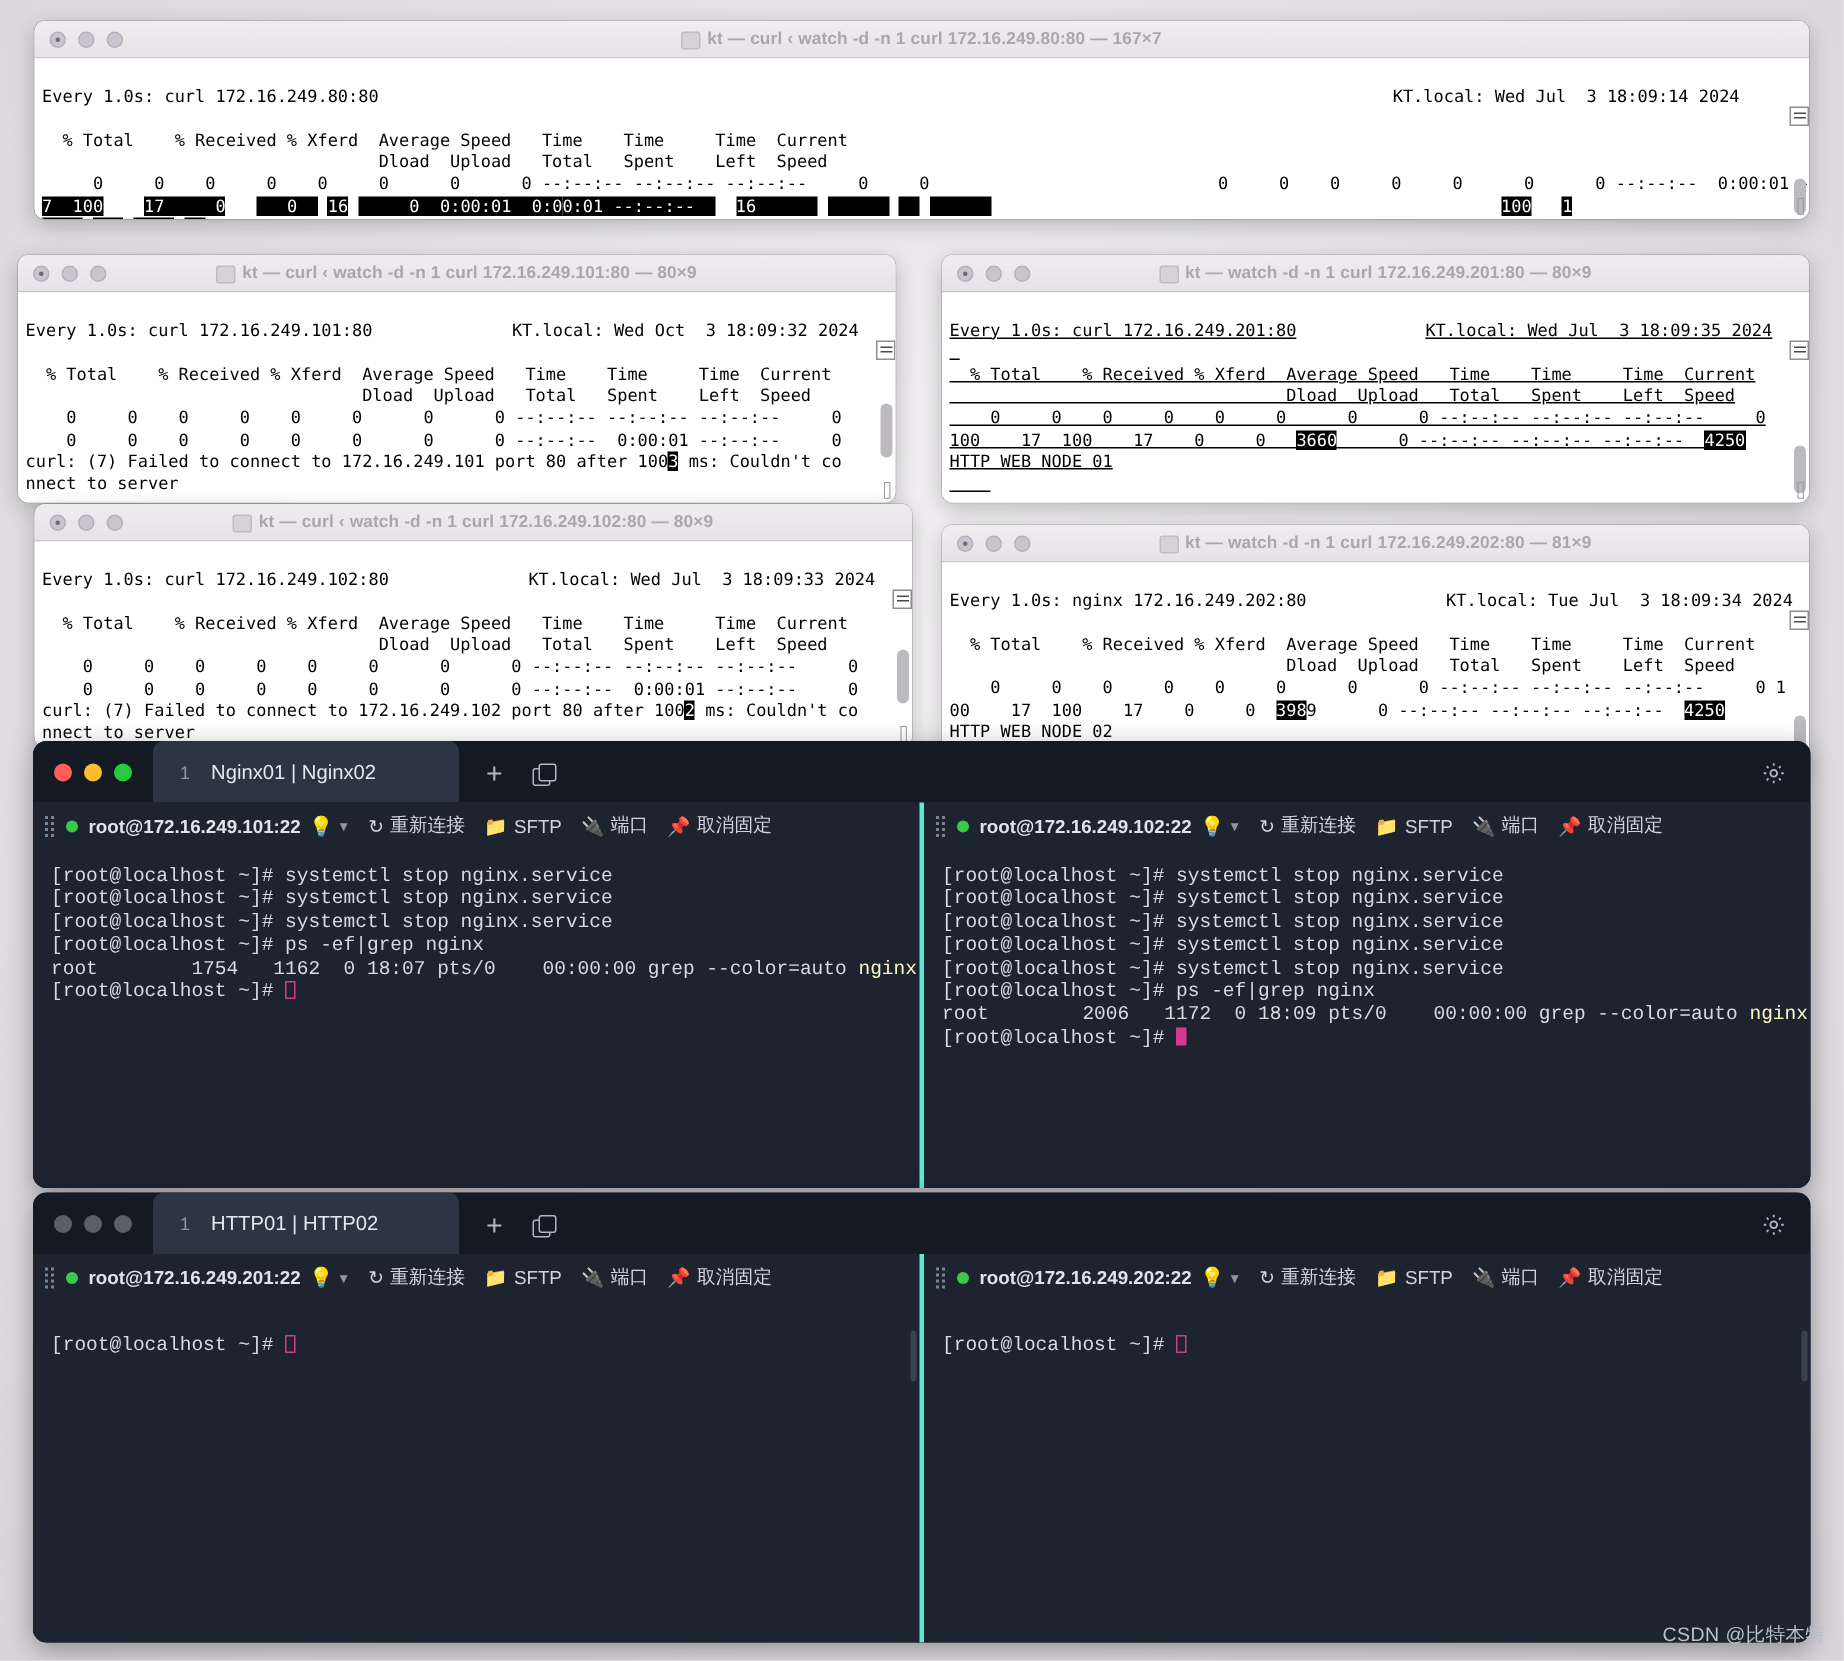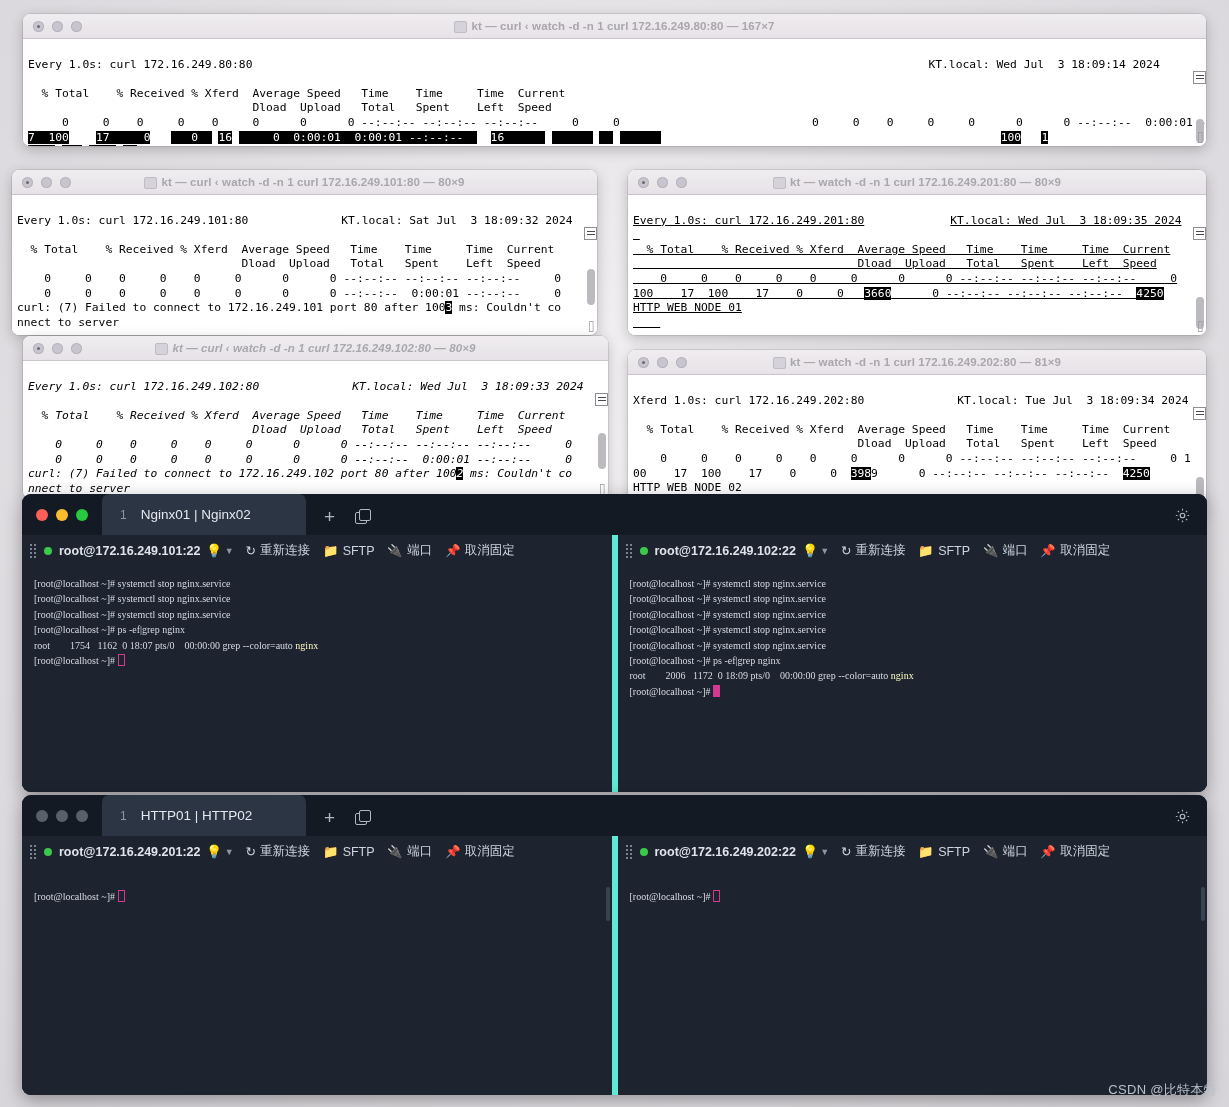--- a/index.html
+++ b/index.html
@@ -201,21 +201,21 @@
     height: calc(100% - 41px);
   }
   .ssh-pane {
     flex: 1 1 0;
     display: flex;
     flex-direction: column;
     background: #1d2430;
     min-width: 0;
     position: relative;
   }
-  .ssh-pane + .ssh-pane { border-left: 6px solid #5eead4; }
+  .ssh-pane + .ssh-pane { border-left: 3px solid #5eead4; }
   .ssh-toolbar {
     height: 31px;
     display: flex;
     align-items: center;
     gap: 0;
     padding: 0 6px 0 8px;
     color: #cfd5de;
     font-size: 12.5px;
     background: #1d2430;
     white-space: nowrap;
@@ -248,22 +248,22 @@
     gap: 4px;
     margin-right: 13px;
     color: #cfd5de;
     font-size: 12.5px;
   }
   .tb-icon { color: #cfd5de; font-size: 12.5px; display: inline-block; }
   .ssh-term {
     flex: 1 1 auto;
     background: #1d2430;
     color: #d6dae1;
-    font-family: Liberation Serif, serif;
-    font-size: 10px;
+    font-family: Liberation Mono, monospace;
+    font-size: 13px;
     line-height: 15.4px;
     white-space: pre;
     padding: 10px 0 0 12px;
     overflow: hidden;
     position: relative;
   }
   .ssh-term .magenta { color: #fef9c3; }
   .cur-hollow {
     display: inline-block;
     width: 7px; height: 12px;
@@ -334,21 +334,21 @@
       <span class="light active"></span>
       <span class="light"></span>
       <span class="light"></span>
     </div>
     <div class="term-title">
       <span class="term-title-icon"></span>
       <span>kt — curl ‹ watch -d -n 1 curl 172.16.249.101:80 — 80×9</span>
     </div>
   </div>
   <div class="term-body">
-<span>Every 1.0s: curl 172.16.249.101:80</span><span style="display:inline-block;width:93px"></span><span>KT.local: Sat Jul  3 18:09:32 2024</span>
+<span>Every 1.0s: curl 172.16.249.101:80</span><span style="display:inline-block;width:93px"></span><span>KT.local: Wed Oct  3 18:09:32 2024</span>
 <span> </span>
 <span>  % Total    % Received % Xferd  Average Speed   Time    Time     Time  Current</span>
 <span>                                 Dload  Upload   Total   Spent    Left  Speed</span>
 <span>    0     0    0     0    0     0      0      0 --:--:-- --:--:-- --:--:--     0</span>
 <span>    0     0    0     0    0     0      0      0 --:--:--  0:00:01 --:--:--     0</span>
 <span><span>curl: (7) Failed to connect to 172.16.249.101 port 80 after 100</span><span class="hl">3</span><span> ms: Couldn't co</span></span>
 <span>nnect to server</span>
     <div class="term-scroll">
       <div class="term-scroll-btn"></div>
       <div class="term-scroll-thumb" style="top:72px; height:36px;"></div>
@@ -378,21 +378,21 @@
 <span><span>100    17  100    17    0     0   </span><span class="hl">3660</span><span>      0 --:--:-- --:--:-- --:--:--  </span><span class="hl">4250</span></span>
 <span>HTTP WEB NODE 01</span>
     <div class="term-scroll">
       <div class="term-scroll-btn"></div>
       <div class="term-scroll-thumb" style="top:100px; height:32px;"></div>
     </div>
     <div class="term-resize">⌷</div>
   </div>
 </div>
 
-<div class="term-win" style="left:23px; top:336px; width:585px; height:162px;font-style:italic;">
+<div class="term-win" style="left:23px; top:336px; width:585px; height:162px;">
   <div class="term-titlebar">
     <div class="lights">
       <span class="light active"></span>
       <span class="light"></span>
       <span class="light"></span>
     </div>
     <div class="term-title">
       <span class="term-title-icon"></span>
       <span>kt — curl ‹ watch -d -n 1 curl 172.16.249.102:80 — 80×9</span>
     </div>
@@ -420,21 +420,21 @@
       <span class="light active"></span>
       <span class="light"></span>
       <span class="light"></span>
     </div>
     <div class="term-title">
       <span class="term-title-icon"></span>
       <span>kt — watch -d -n 1 curl 172.16.249.202:80 — 81×9</span>
     </div>
   </div>
   <div class="term-body">
-<span>Xferd 1.0s: curl 172.16.249.202:80</span><span style="display:inline-block;width:93px"></span><span>KT.local: Tue Jul  3 18:09:34 2024</span>
+<span>Every 1.0s: nginx 172.16.249.202:80</span><span style="display:inline-block;width:93px"></span><span>KT.local: Tue Jul  3 18:09:34 2024</span>
 <span> </span>
 <span>  % Total    % Received % Xferd  Average Speed   Time    Time     Time  Current</span>
 <span>                                 Dload  Upload   Total   Spent    Left  Speed</span>
 <span>    0     0    0     0    0     0      0      0 --:--:-- --:--:-- --:--:--     0 1</span>
 <span><span>00    17  100    17    0     0  </span><span class="hl">398</span><span>9      0 --:--:-- --:--:-- --:--:--  </span><span class="hl">4250</span></span>
 <span>HTTP WEB NODE 02</span>
     <div class="term-scroll">
       <div class="term-scroll-btn"></div>
       <div class="term-scroll-thumb" style="top:100px; height:30px;"></div>
     </div>

